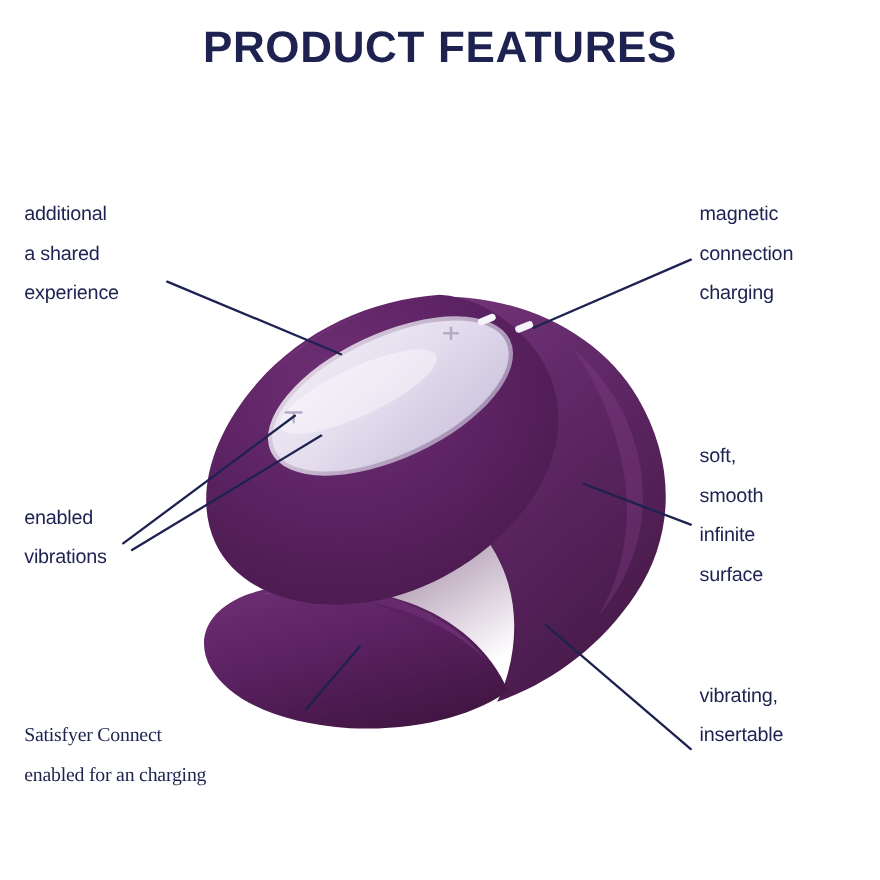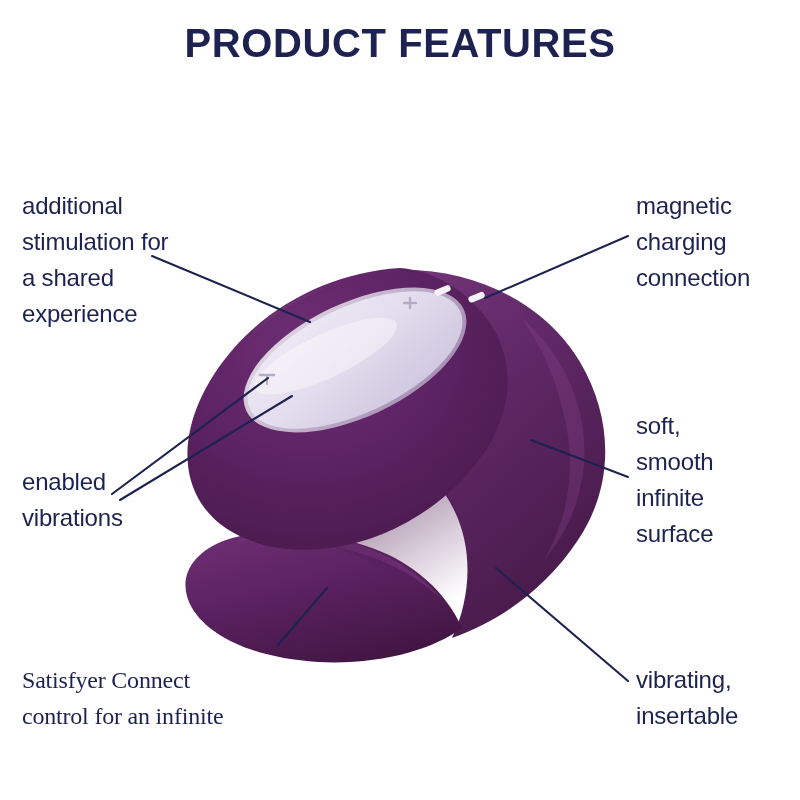--- a/index.html
+++ b/index.html
@@ -30,39 +30,38 @@
     font-weight: bold;
     letter-spacing: 0.6px;
     color: #1d2250;
     line-height: 1.1;
     white-space: nowrap;
   }
   
   .callout {
     position: absolute;
     font-family: "Liberation Sans", sans-serif;
-    font-size: 24px;
+    font-size: 18px;
     font-weight: 500;
     line-height: 36px;
     color: #1d2250;
     letter-spacing: -0.2px;
-    margin-top: 12px;
   }
   .callout .ln {
     display: block;
     white-space: nowrap;
   }
   .callout.align-left  { text-align: left; }
 
   #callout-additional-stimulation { left: 22px;  top: 176px; }
   #callout-control-vibrations     { left: 22px;  top: 452px; }
   #callout-satisfyer-connect      { left: 22px;  top: 650px; font-family: Liberation Serif, serif; }
   #callout-magnetic-charging      { left: 636px; top: 176px; }
   #callout-soft-silicone          { left: 636px; top: 396px; }
-  #callout-vibrating-shaft        { left: 636px; top: 650px; }
+  #callout-vibrating-shaft        { left: 636px; top: 614px; }
 
   
   #leader-layer, #product-layer {
     position: absolute;
     left: 0;
     top: 0;
     width: 800px;
     height: 800px;
   }
   #leader-layer { z-index: 3; }
@@ -207,39 +206,38 @@
     <line class="leader-line" x1="112" y1="494" x2="268" y2="378"></line>
     <line class="leader-line" x1="120" y1="500" x2="292" y2="396"></line>
     <line class="leader-line" x1="278" y1="645" x2="327" y2="588"></line>
     <line class="leader-line" x1="628" y1="236" x2="485" y2="298"></line>
     <line class="leader-line" x1="628" y1="477" x2="531" y2="440"></line>
     <line class="leader-line" x1="628" y1="681" x2="496" y2="568"></line>
   </svg>
 
   <div class="callout align-left" id="callout-additional-stimulation">
     <span class="ln">additional</span>
-    <span class="ln">stimulation for</span>
     <span class="ln">a shared</span>
     <span class="ln">experience</span>
   </div>
 
   <div class="callout align-left" id="callout-control-vibrations">
     <span class="ln">enabled</span>
     <span class="ln">vibrations</span>
   </div>
 
   <div class="callout align-left" id="callout-satisfyer-connect">
     <span class="ln">Satisfyer Connect</span>
-    <span class="ln">control for an infinite</span>
+    <span class="ln">enabled for an charging</span>
   </div>
 
   <div class="callout align-left" id="callout-magnetic-charging">
     <span class="ln">magnetic</span>
+    <span class="ln">connection</span>
     <span class="ln">charging</span>
-    <span class="ln">connection</span>
   </div>
 
   <div class="callout align-left" id="callout-soft-silicone">
     <span class="ln">soft,</span>
     <span class="ln">smooth</span>
     <span class="ln">infinite</span>
     <span class="ln">surface</span>
   </div>
 
   <div class="callout align-left" id="callout-vibrating-shaft">

